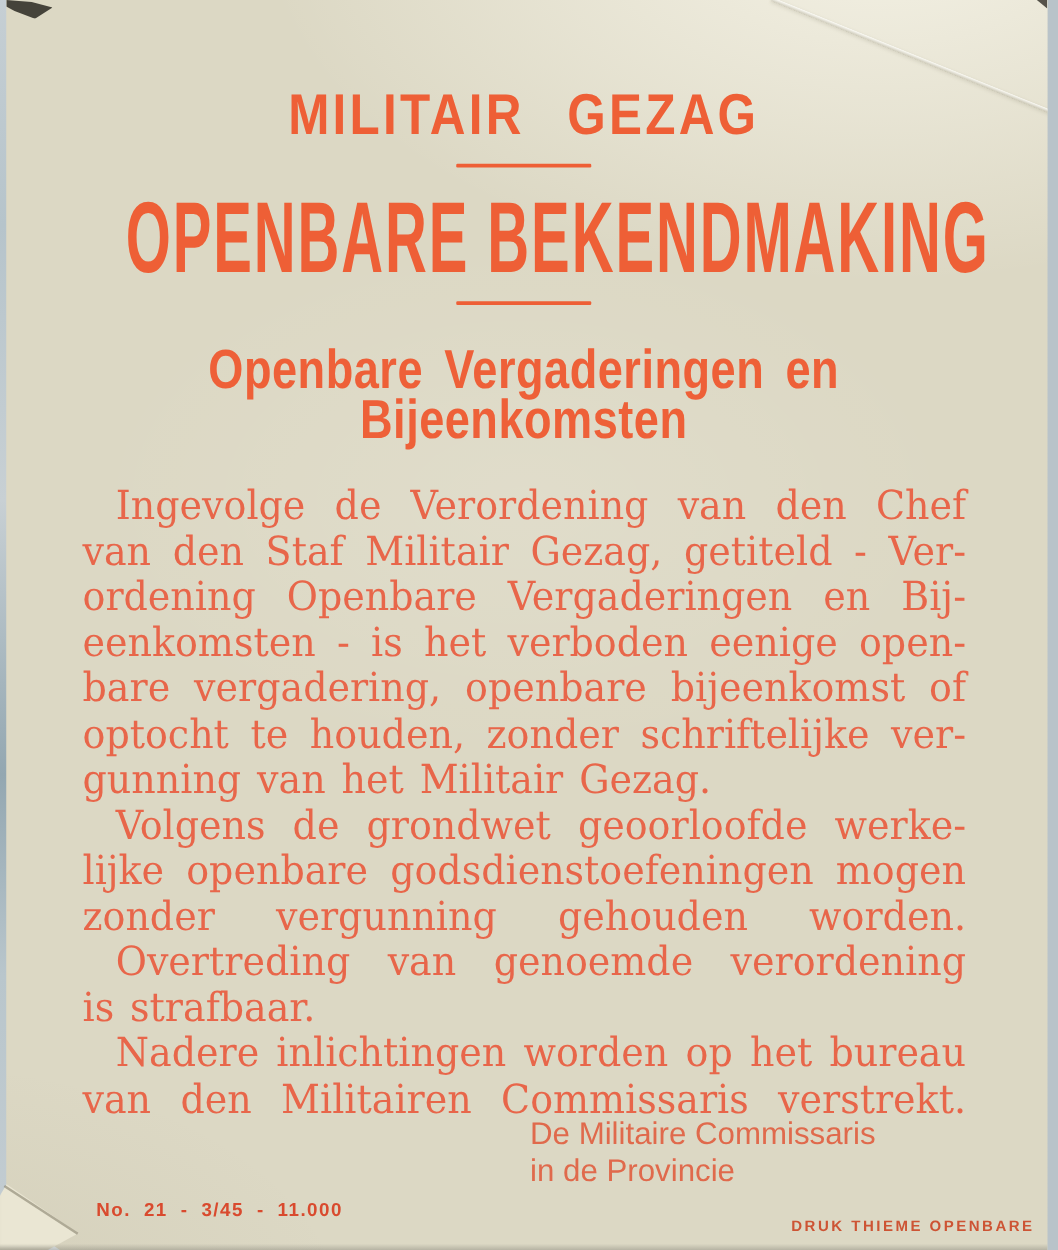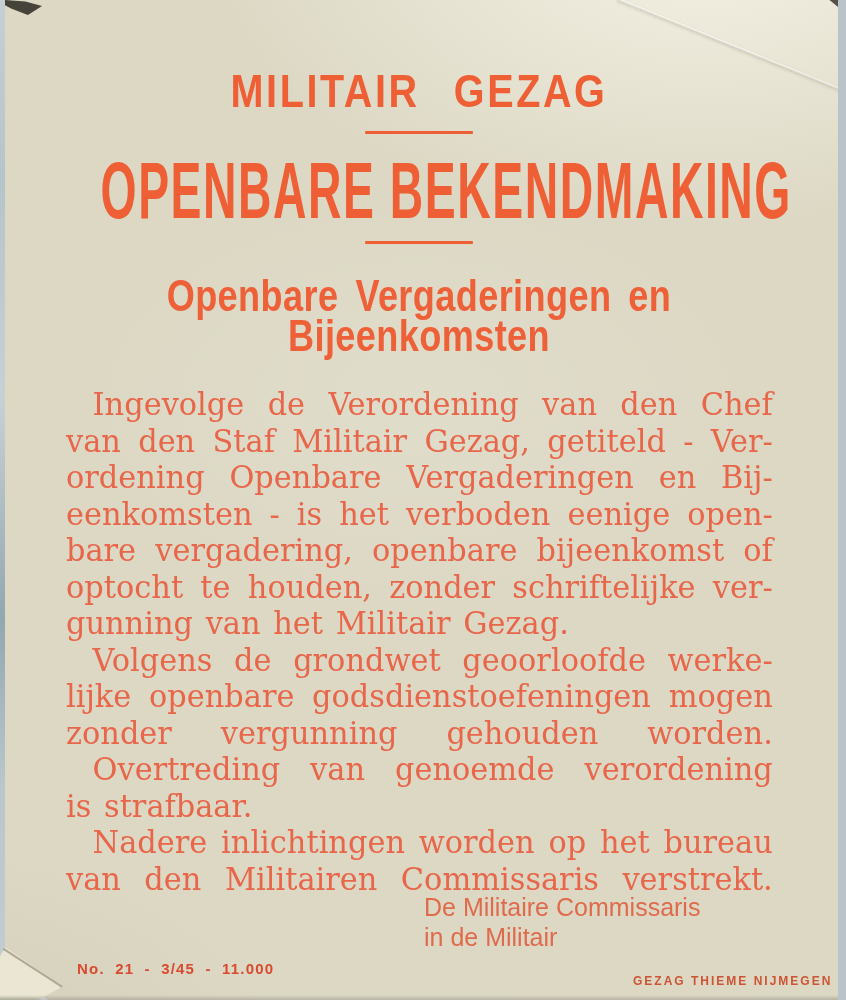--- a/index.html
+++ b/index.html
@@ -104,20 +104,20 @@
 
     <div class="line start">Overtreding van genoemde verordening</div>
     <div class="line end">is strafbaar.</div>
 
     <div class="line start">Nadere inlichtingen worden op het bureau</div>
     <div class="line">van den Militairen Commissaris verstrekt.</div>
   </div>
 
   <div class="signature">
     <div>De Militaire Commissaris</div>
-    <div>in de Militair</div>
+    <div>in de Provincie</div>
   </div>
 
   <div class="print-number">No. 21 - 3/45 - 11.000</div>
 
-  <div class="printer">GEZAG THIEME NIJMEGEN</div>
+  <div class="printer">DRUK THIEME OPENBARE</div>
 
 </div>
 
 </body></html>

